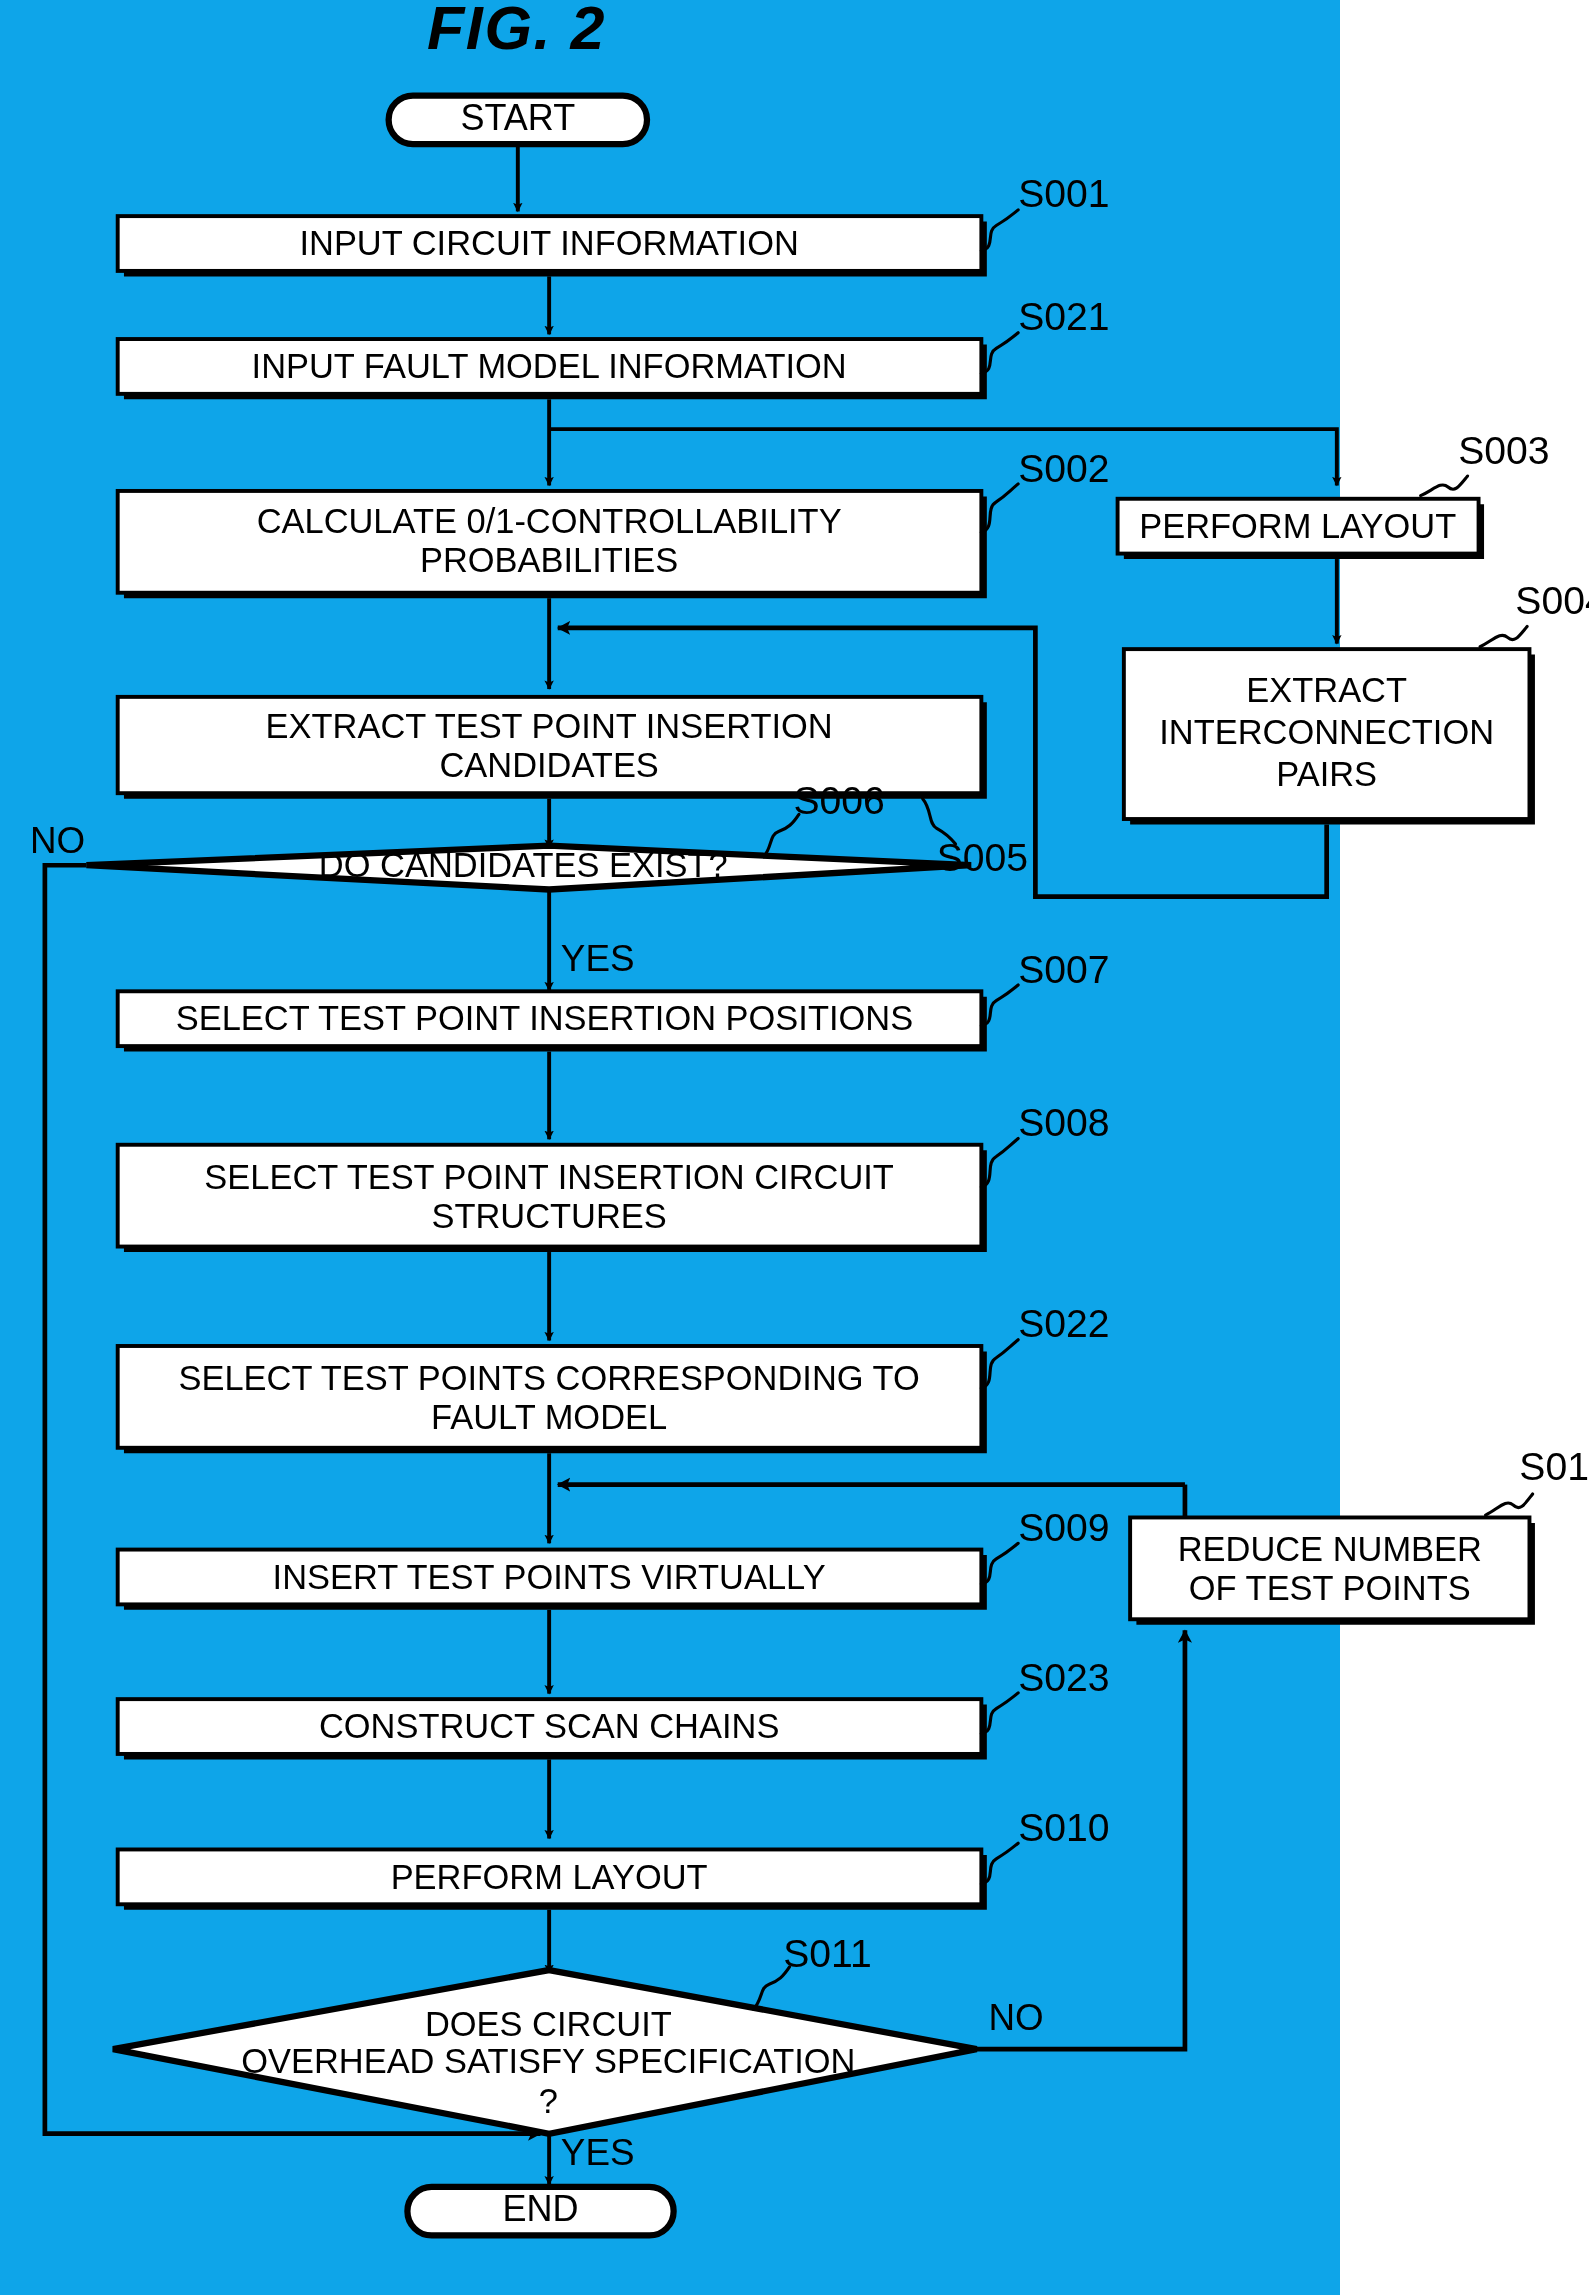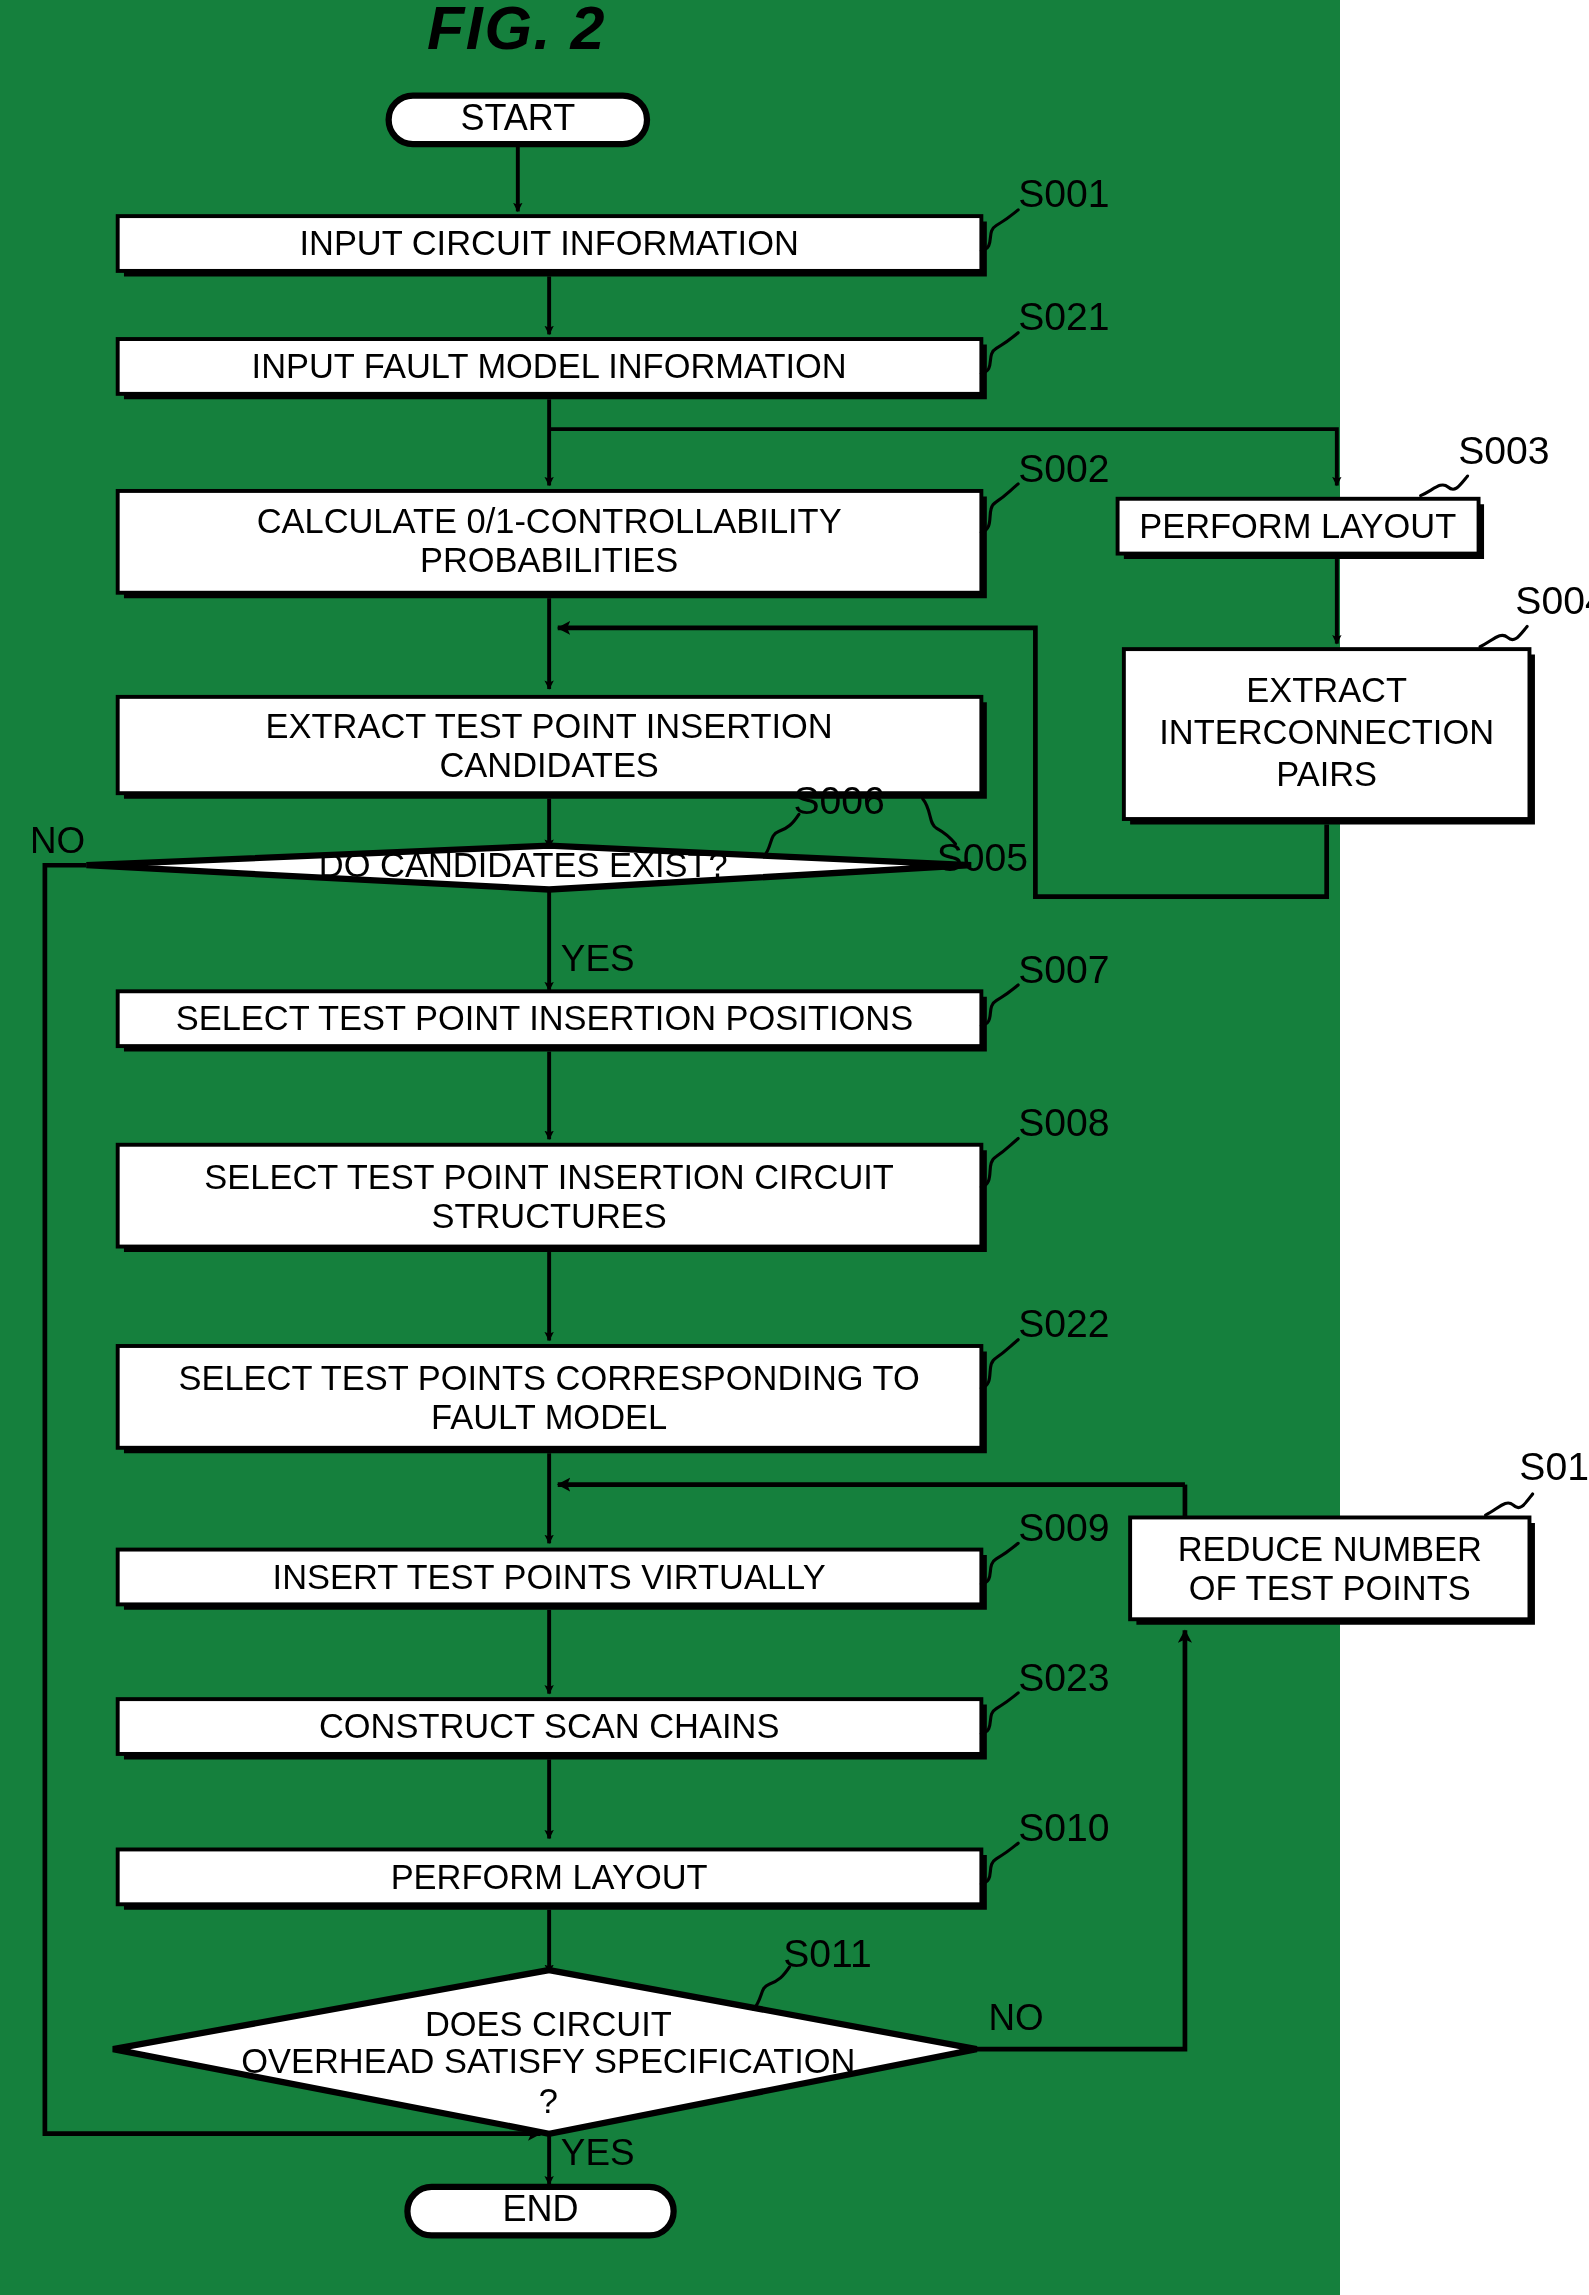--- a/index.html
+++ b/index.html
@@ -5,21 +5,21 @@
 <style>
   html, body {
     margin: 0;
     padding: 0;
     background: #ffffff;
   }
   #page {
     position: relative;
     width: 1340px;
     height: 2295px;
-    background: #15803d;
+    background: #0ea5e9;
     font-family: "Liberation Sans", sans-serif;
   }
   svg#flow {
     position: absolute;
     top: 0;
     left: 0;
     width: 1590px;
     height: 2295px;
     display: block;
   }

